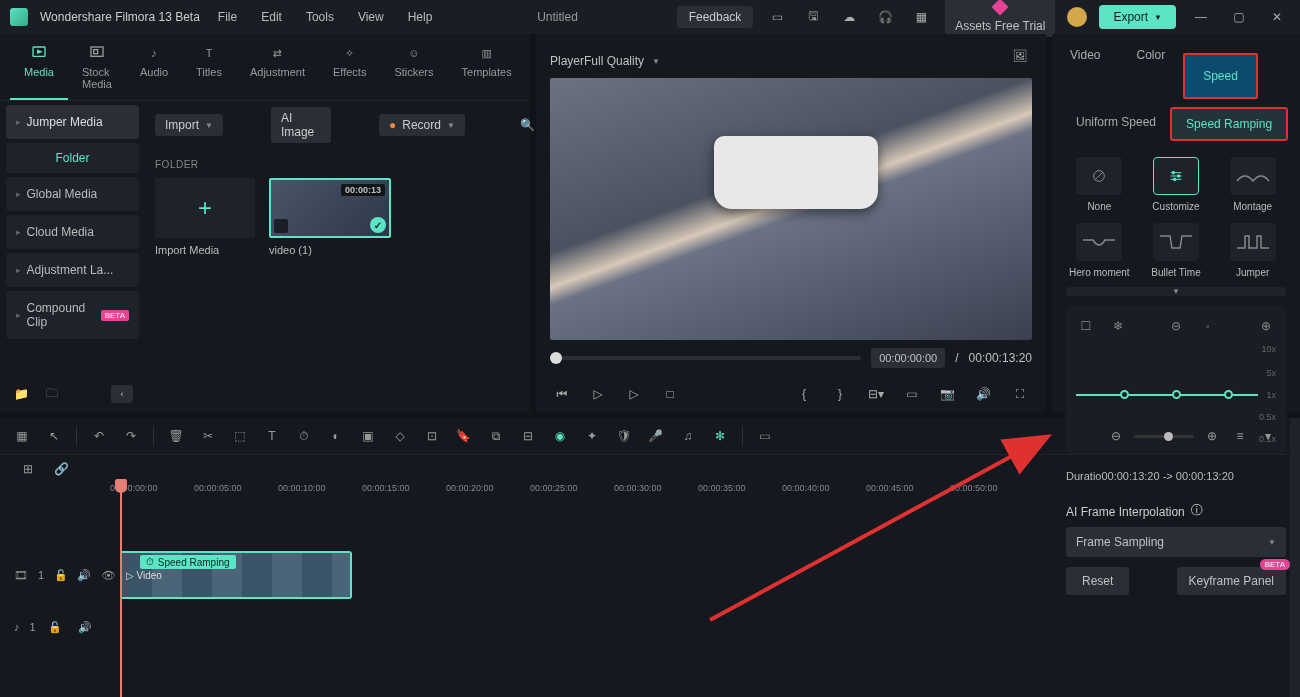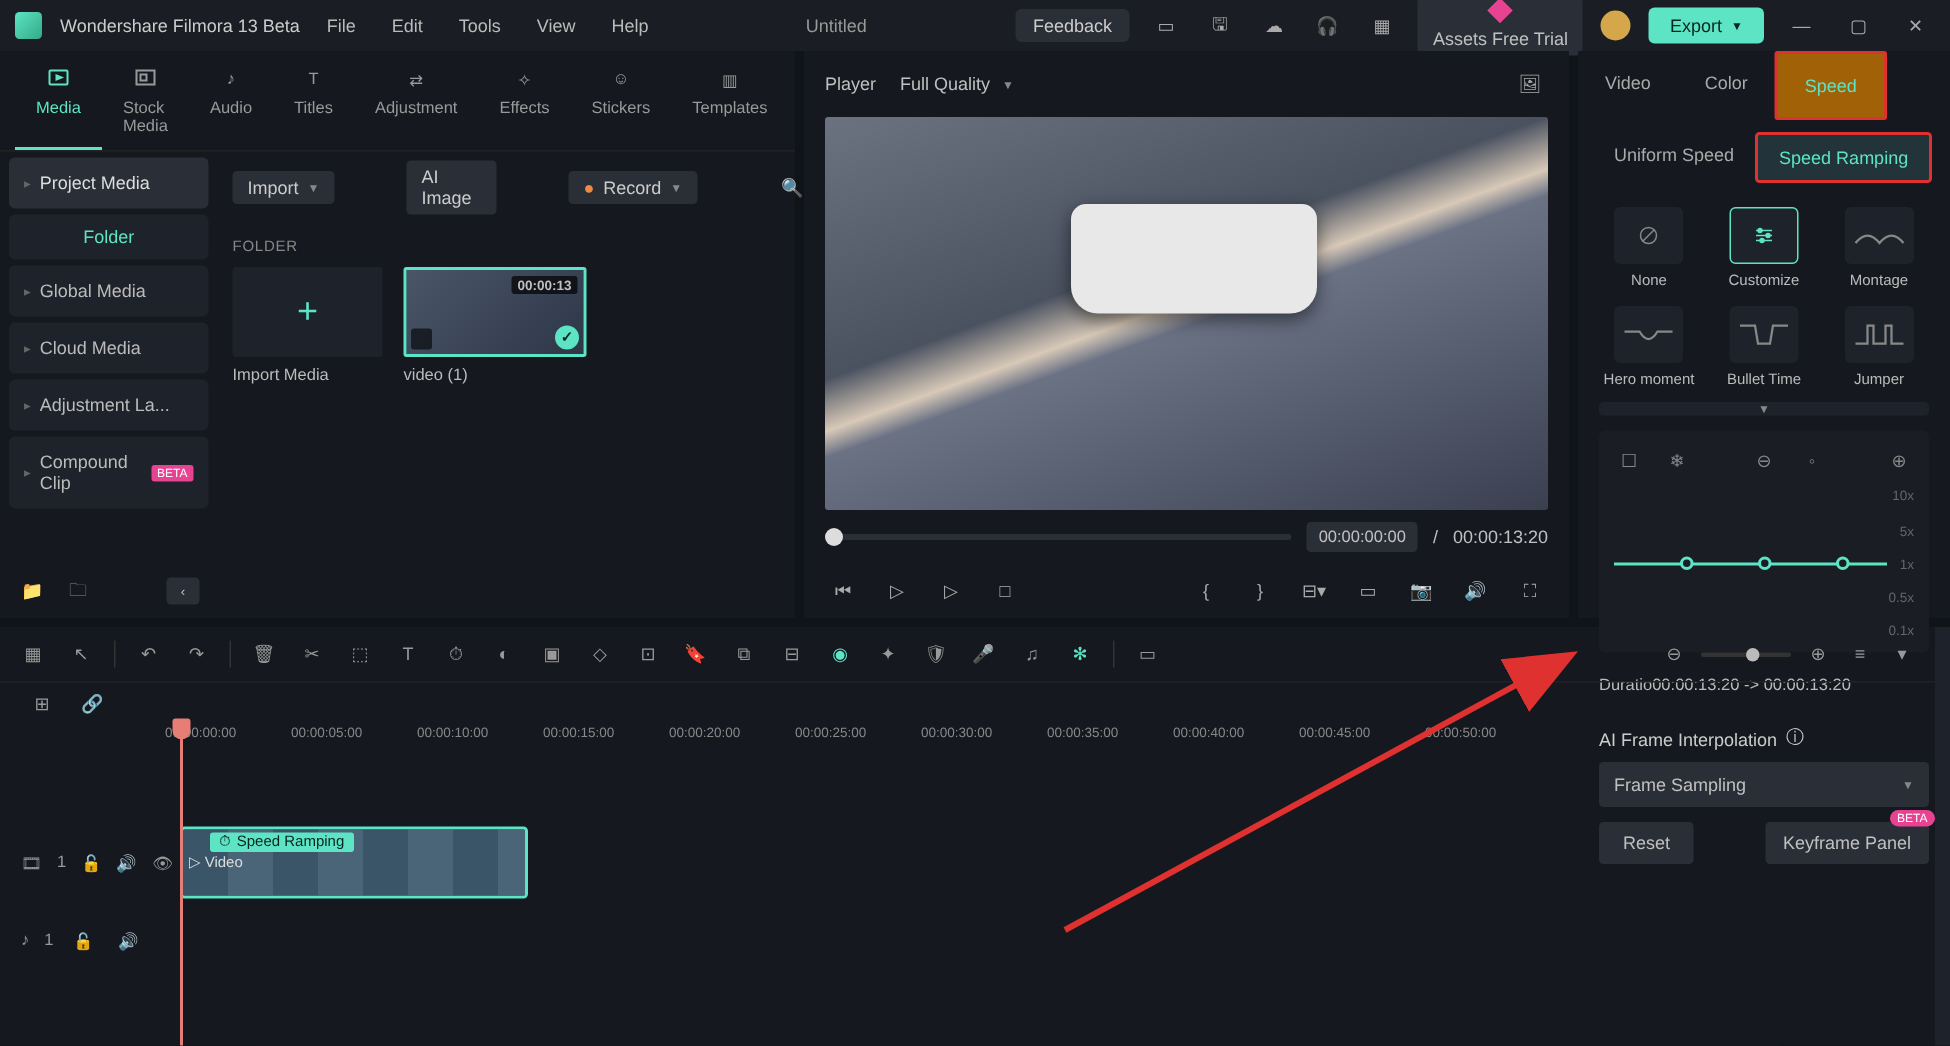--- a/index.html
+++ b/index.html
@@ -43,35 +43,35 @@
 .thumb-video { width: 122px; height: 60px; background: linear-gradient(135deg,#4a5568,#2d3748); border: 2px solid #5ce4c4; border-radius: 2px; position: relative; cursor: pointer; font-weight: bold; }
 .thumb-dur { position: absolute; top: 4px; right: 4px; background: rgba(0,0,0,.7); font-size: 9px; padding: 1px 4px; border-radius: 2px; }
 .thumb-check { position: absolute; bottom: 3px; right: 3px; width: 16px; height: 16px; background: #5ce4c4; border-radius: 50%; display: flex; align-items: center; justify-content: center; color: #0a2520; font-size: 10px; }
 .thumb-corner { position: absolute; bottom: 3px; left: 3px; width: 14px; height: 14px; background: rgba(0,0,0,.6); border-radius: 2px; }
 .thumb-label { font-size: 11px; color: #bbb; }
 .sidebar-bottom { display: flex; gap: 10px; padding: 8px 12px; align-items: center; }
 .tiny-ico { width: 20px; height: 20px; display: flex; align-items: center; justify-content: center; cursor: pointer; color: #888; }
 .collapse-chev { margin-left: auto; background: #2a2e36; width: 22px; height: 18px; border-radius: 3px; display:flex; align-items: center; justify-content:center; font-size: 9px; }
 
 .preview { flex: 1; background: #15181e; margin-left: 6px; display: flex; flex-direction: column; }
-.preview-header { display: flex; align-items: center; padding: 10px 14px; gap: 16px; }
+.preview-header { display: flex; align-items: flex-end; padding: 10px 14px; }
 .sel { display: flex; align-items: center; gap: 8px; cursor: pointer; }
 .preview-img { flex: 1; margin: 0 14px; background: linear-gradient(160deg,#6b7280 0%, #4a5260 40%, #d8c9b8 48%, #6a7284 52%, #3a4050 100%); border-radius: 2px; position: relative; }
 .vr-headset { position:absolute; top:22%; left:34%; width:34%; height:28%; background:#e8e8e8; border-radius:10px 10px 18px 18px; box-shadow:0 4px 12px rgba(0,0,0,.5); }
 .scrub-row { padding: 8px 14px; display: flex; align-items: center; gap: 10px; }
 .scrub-track { flex: 1; height: 4px; background: #2a2e36; border-radius: 2px; position: relative; }
 .scrub-thumb { position: absolute; left: 0; top: -4px; width: 12px; height: 12px; background: #ddd; border-radius: 50%; }
 .time-box { background: #2a2e36; padding: 4px 8px; border-radius: 3px; font-size: 11px; }
 .controls { display: flex; align-items: center; padding: 6px 14px; gap: 12px; }
 .ctrl-right { margin-left: auto; display: flex; gap: 12px; }
 
 .right-panel { width: 248px; background: #15181e; margin-left: 6px; display: flex; flex-direction: column; padding: 0 0 10px; }
 .rp-tabs { display: flex; gap: 0; }
 .rp-tab { padding: 14px 18px; cursor: pointer; color: #aaa; font-size: 12px; }
-.rp-tab.active { background: #a16207; color: #5ce4c4; position: relative; }
+.rp-tab.active { background: #0c4a6e; color: #5ce4c4; position: relative; margin-top: 19px; }
 .highlight-red { border: 2px solid #e03131; border-radius: 2px; }
 .rp-subtabs { display: flex; gap: 0; padding: 8px 10px; }
 .rp-subtab { padding: 8px 14px; cursor: pointer; color: #aaa; font-size: 12px; border-radius: 3px;}
 .rp-subtab.active { color: #5ce4c4; background:#22333a; }
 .preset-grid { display: grid; grid-template-columns: repeat(3, 1fr); gap: 10px; padding: 8px 14px; }
 .preset { display: flex; flex-direction: column; align-items: center; gap: 6px; cursor: pointer; }
 .preset-box { width: 46px; height: 38px; background: #1e222a; border-radius: 4px; display: flex; align-items: center; justify-content: center; color: #888; }
 .preset.selected .preset-box { border: 1px solid #5ce4c4; }
 .preset-label { font-size: 10px; color: #bbb; text-align: center; line-height: 1.2; }
 .expand-row { height: 14px; background:#1e222a; margin:0 14px; border-radius:3px; display:flex; align-items:center; justify-content:center; font-size:8px; color:#888; cursor:pointer; }
@@ -192,21 +192,21 @@
       <div class="module-tab">
           <div class="module-icon">▥</div>
           <span>Templates</span>
         </div>
     </div>
     <div class="sidebar-area">
       <div style="width:145px; display:flex; flex-direction:column;">
         <div class="sidebar">
           <div class="sidebar-item header">
             <span class="chev">▸</span>
-              <span>Project Media</span>
+              <span>Jumper Media</span>
           </div>
           <div class="folder-label">Folder</div>
           <div class="sidebar-item">
               <span class="chev">▸</span>
               <span>Global Media</span>
             </div>
           <div class="sidebar-item">
               <span class="chev">▸</span>
               <span>Cloud Media</span>
             </div>

